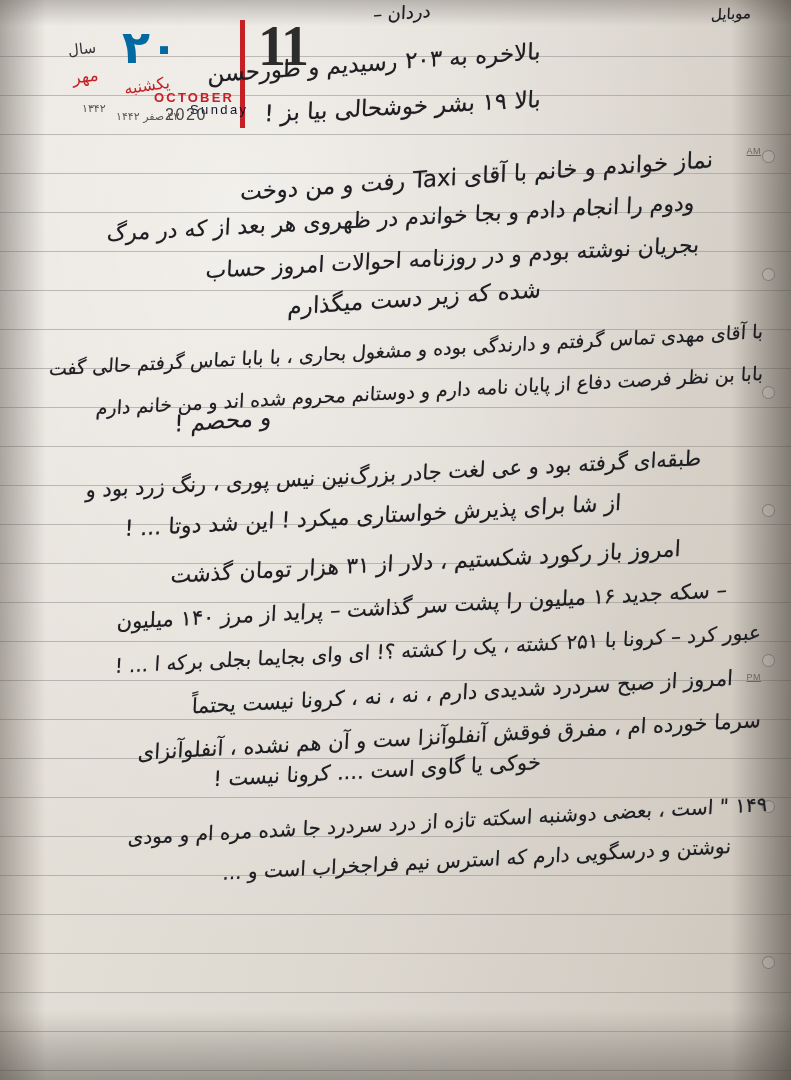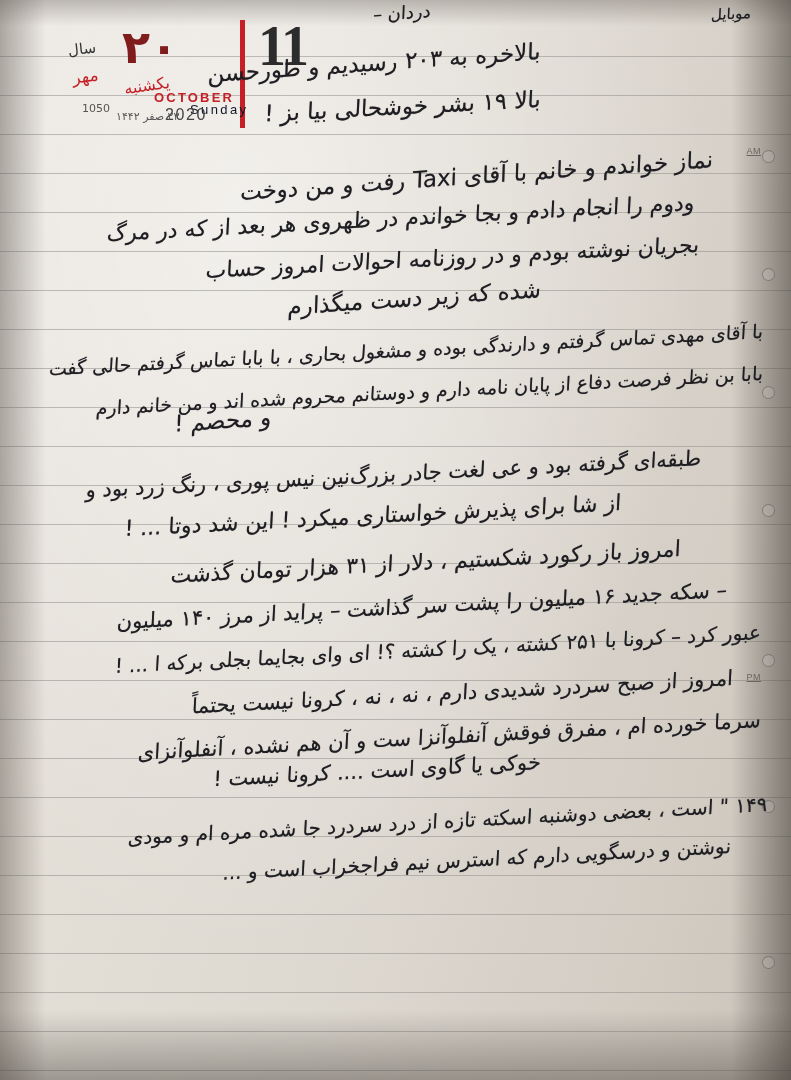--- a/index.html
+++ b/index.html
@@ -127,21 +127,21 @@
     letter-spacing: 1.6px;
     color: #444;
   }
   .date-fa-daynum {
     position: absolute;
     left: 60px;
     top: 6px;
     font-family: "DejaVu Sans", sans-serif;
     font-size: 46px;
     font-weight: 700;
-    color: #7f1d1d;
+    color: #0369a1;
     direction: rtl;
   }
   .date-fa-label {
     position: absolute;
     left: 6px;
     top: 26px;
     font-family: "DejaVu Sans", sans-serif;
     font-size: 15px;
     color: #333;
     direction: rtl;
@@ -238,21 +238,21 @@
   <div class="datestamp">
     <div class="date-redbar"></div>
     <div class="date-daynum">11</div>
     <div class="date-month-en">OCTOBER</div>
     <div class="date-weekday-en">Sunday</div>
     <div class="date-year-en">2020</div>
     <div class="date-fa-daynum">۲۰</div>
     <div class="date-fa-label">سال</div>
     <div class="date-fa-month">مهر</div>
     <div class="date-fa-weekday">یکشنبه</div>
-    <div class="date-fa-hijri">1050</div>
+    <div class="date-fa-hijri">۱۳۴۲</div>
     <div class="date-fa-hijri2">۲۳ صفر ۱۴۴۲</div>
   </div>
 
   <div id="hw-layer">
       <div class="hw" style="top: 6px; right: 40px; font-size: 15px; transform: rotate(-3deg) skewX(-6deg);">موبایل</div>
       <div class="hw" style="top: 2px; right: 360px; font-size: 18px; transform: rotate(-4deg) skewX(-6deg);">دردان –</div>
       <div class="hw" style="top: 40px; right: 250px; font-size: 23px; transform: rotate(-4deg) skewX(-6deg);">بالاخره به ۲۰۳ رسیدیم و طورحسن</div>
       <div class="hw" style="top: 88px; right: 250px; font-size: 23px; transform: rotate(-3deg) skewX(-6deg);">بالا ۱۹ بشر خوشحالی بیا بز !</div>
       <div class="hw" style="top: 148px; right: 78px; font-size: 23px; transform: rotate(-4deg) skewX(-6deg);">نماز خواندم و خانم با آقای Taxi رفت و من دوخت</div>
       <div class="hw" style="top: 192px; right: 96px; font-size: 22px; transform: rotate(-3deg) skewX(-6deg);">ودوم را انجام دادم و بجا خواندم در ظهروی هر بعد از که در مرگ</div>

